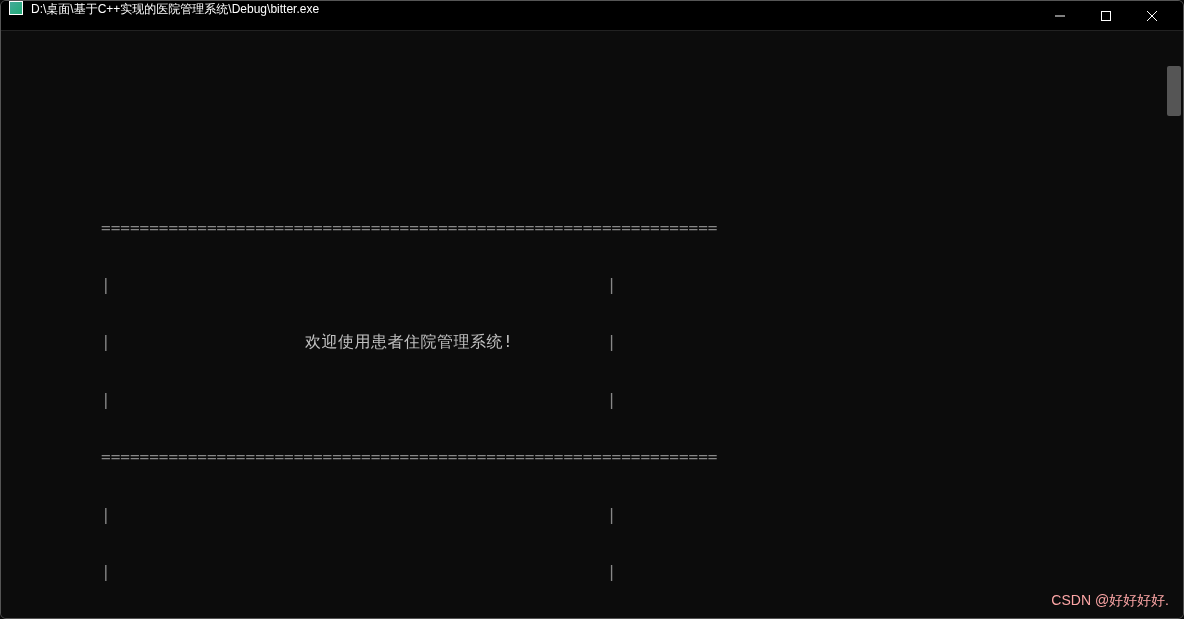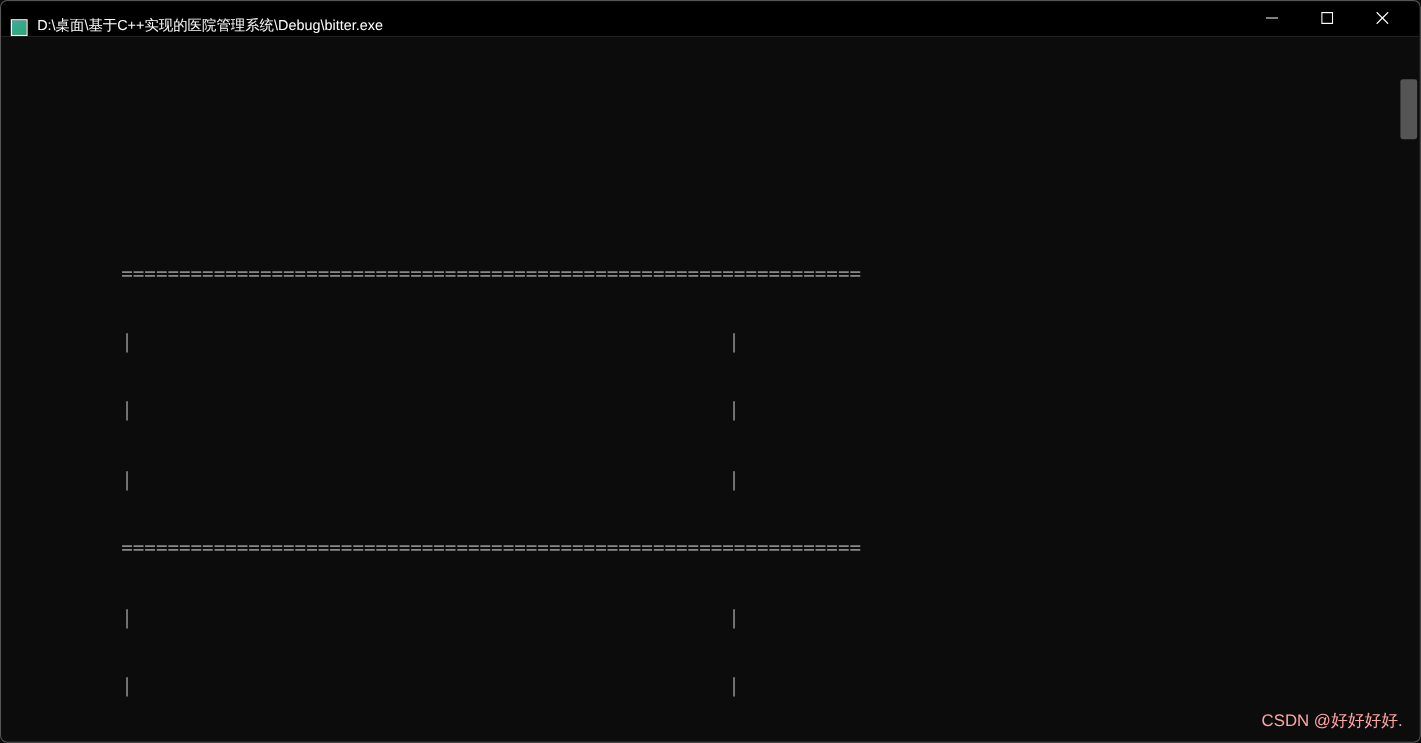--- a/index.html
+++ b/index.html
@@ -16,21 +16,21 @@
       overflow: hidden;
       border: 1px solid #555;
       border-radius: 6px;
       position: relative;
     }
     
     .titlebar {
       height: 30px;
       background: #000;
       display: flex;
-      align-items: flex-end;
+      align-items: flex-start;
       padding: 0 8px;
       border-bottom: 1px solid #222;
     }
     
     .app-icon {
       width: 14px;
       height: 14px;
       background: linear-gradient(135deg, #4a9 0%, #2a7 100%);
       border: 1px solid #fff;
       margin-right: 8px;
@@ -158,20 +158,21 @@
 
   <div class="console-content">
     <div class="box">
       <div class="row divider-line">================================================================</div>
       <div class="row box-row">
         <span class="pipe">|</span>
         <span class="pipe">|</span>
       </div>
       <div class="row box-row">
         <span class="pipe">|</span>
+        <span class="welcome-text">欢迎使用患者住院管理系统!</span>
         <span class="pipe">|</span>
       </div>
       <div class="row box-row">
         <span class="pipe">|</span>
         <span class="pipe">|</span>
       </div>
       <div class="row divider-line">================================================================</div>
       <div class="row box-row">
         <span class="pipe">|</span>
         <span class="pipe">|</span>

